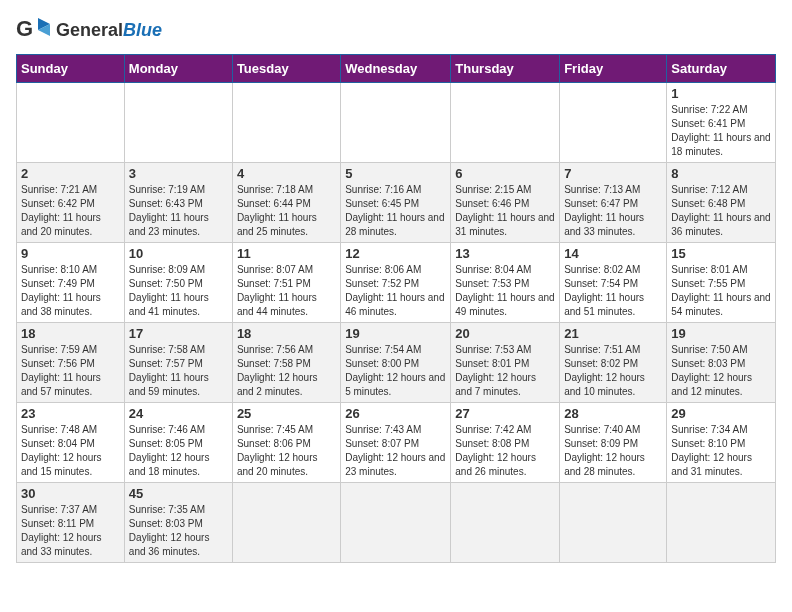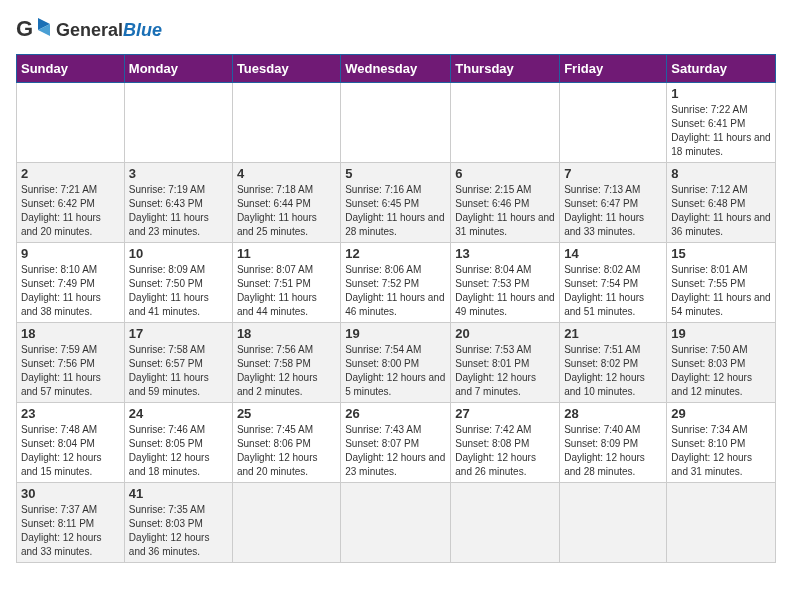--- a/index.html
+++ b/index.html
@@ -244,21 +244,21 @@
         <td>
           <span class="day-num">18</span>
           <div class="day-info">Sunrise: 7:59 AM
 Sunset: 7:56 PM
 Daylight: 11 hours
 and 57 minutes.</div>
         </td>
         <td>
           <span class="day-num">17</span>
           <div class="day-info">Sunrise: 7:58 AM
-Sunset: 6:57 PM
+Sunset: 7:57 PM
 Daylight: 11 hours
 and 59 minutes.</div>
         </td>
         <td>
           <span class="day-num">18</span>
           <div class="day-info">Sunrise: 7:56 AM
 Sunset: 7:58 PM
 Daylight: 12 hours
 and 2 minutes.</div>
         </td>
@@ -344,21 +344,21 @@
       </tr>
       <tr class="row-shade">
         <td>
           <span class="day-num">30</span>
           <div class="day-info">Sunrise: 7:37 AM
 Sunset: 8:11 PM
 Daylight: 12 hours
 and 33 minutes.</div>
         </td>
         <td>
-          <span class="day-num">41</span>
+          <span class="day-num">45</span>
           <div class="day-info">Sunrise: 7:35 AM
 Sunset: 8:03 PM
 Daylight: 12 hours
 and 36 minutes.</div>
         </td>
         <td class="empty-cell"></td>
         <td class="empty-cell"></td>
         <td class="empty-cell"></td>
         <td class="empty-cell"></td>
         <td class="empty-cell"></td>

